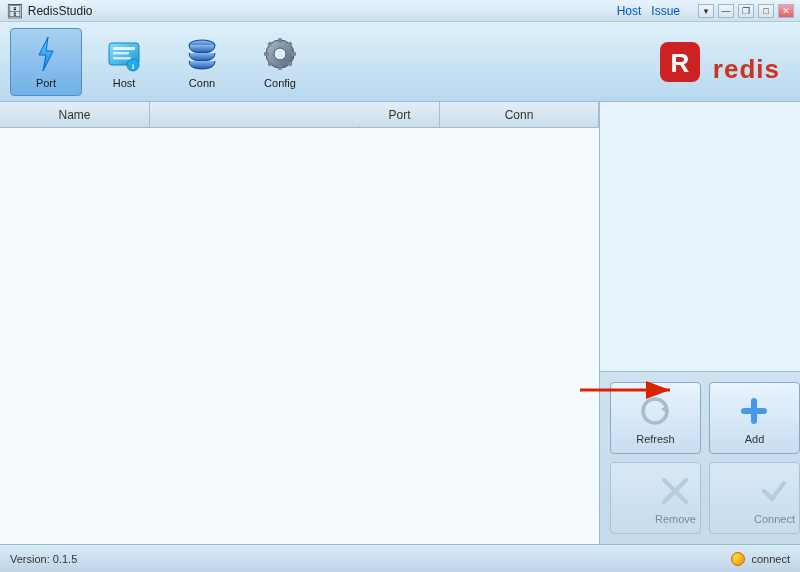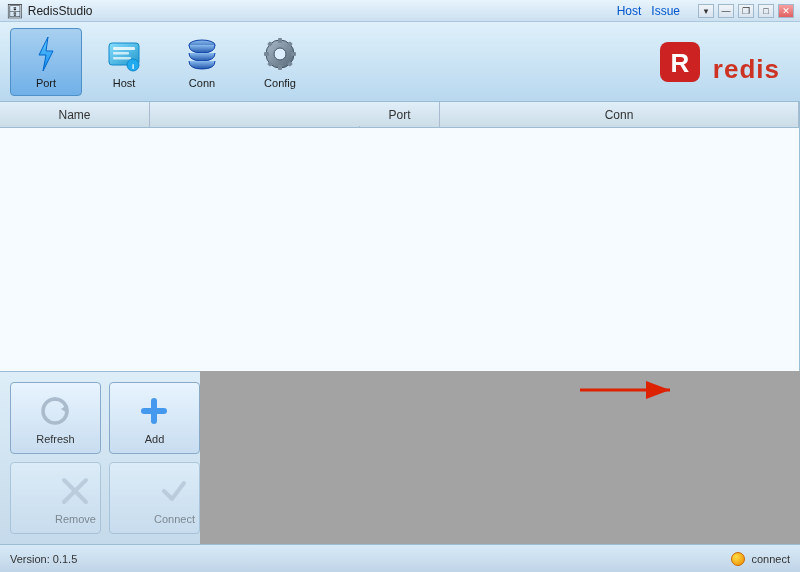--- a/index.html
+++ b/index.html
@@ -118,21 +118,20 @@
       color: #cc3322;
       letter-spacing: 1px;
       margin-top: 16px;
     }
 
     
     #main {
       display: flex;
       height: calc(572px - 22px - 80px - 28px);
       background: #a3a3a3;
-      flex-direction: column;
     }
 
     
     #table-area {
       flex: 1;
       background: #f0f8ff;
       border-right: 1px solid #9bbdd4;
       display: flex;
       flex-direction: column;
     }

